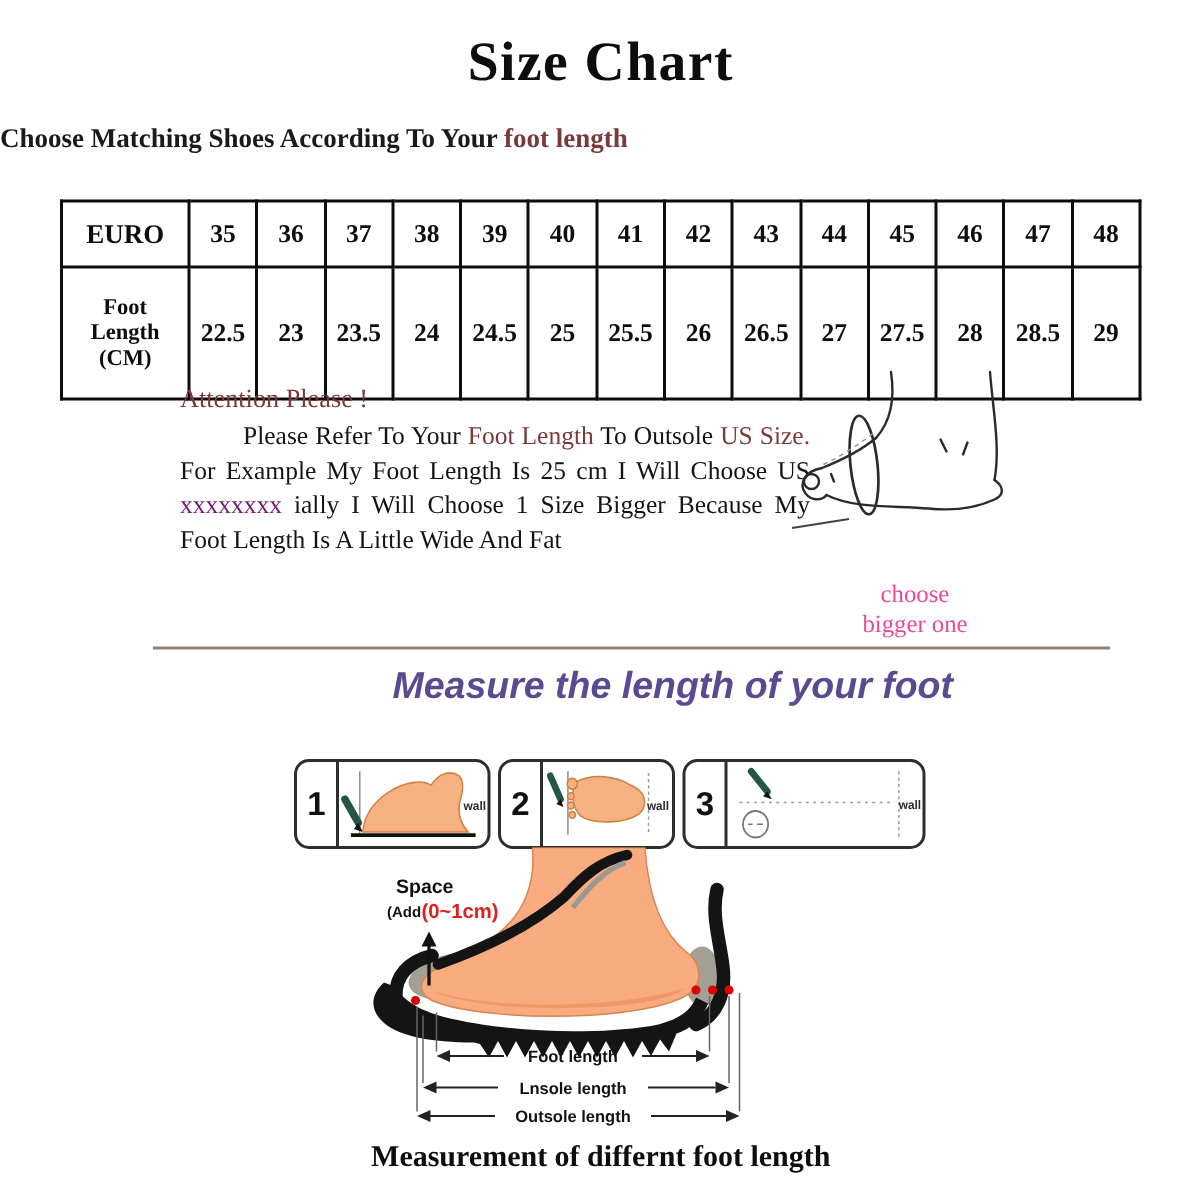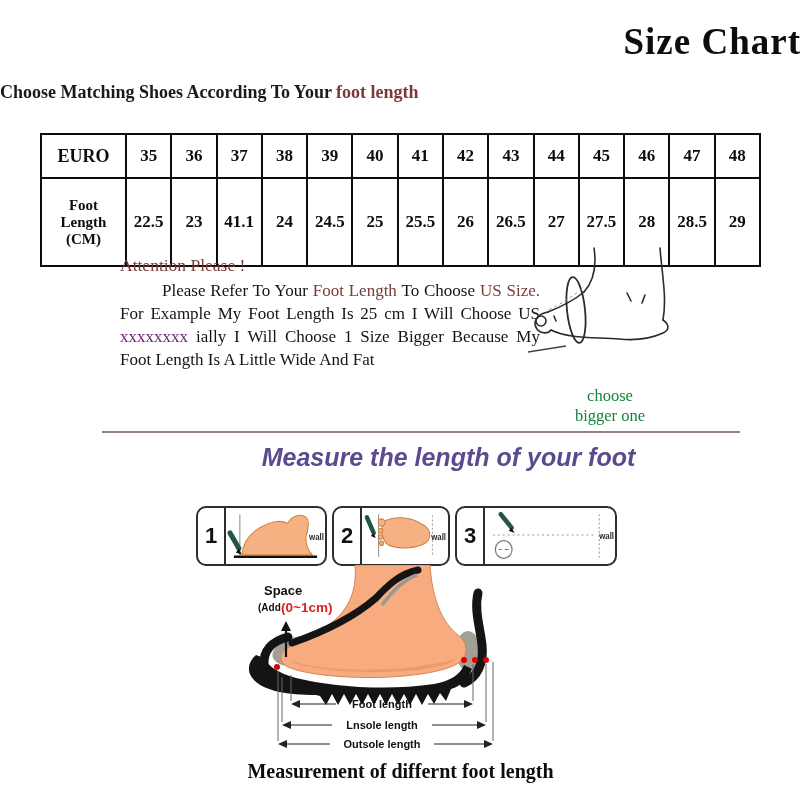--- a/index.html
+++ b/index.html
@@ -1,40 +1,40 @@
 <!DOCTYPE html>
 <html><head>
 <meta charset="utf-8">
 <style>
   html,body{margin:0;padding:0;background:#fff;}
   .page{position:relative;width:801px;height:800px;background:#ffffff;
         font-family:"Liberation Serif",serif;overflow:hidden;color:#111;}
 
-  .title{position:absolute;top:20px;left:0;width:100%;text-align:right;
+  .title{position:absolute;top:20px;left:0;width:100%;text-align:center;
          font-weight:bold;font-size:37px;letter-spacing:1px;color:#0d0d0d;}
   .subtitle{position:absolute;top:82px;left:0;width:100%;
             font-weight:bold;font-size:18px;color:#1a1a1a;}
   .maroon{color:#7b3a3a;}
   .softred{color:#701a75;}
 
   .size-table{position:absolute;top:133px;left:40px;width:721px;border-collapse:collapse;
               table-layout:fixed;text-align:center;font-weight:bold;color:#0d0d0d;}
   .size-table td{border:2px solid #0d0d0d;font-size:17px;padding:0;overflow:hidden;}
   .size-table tr.r1 td{height:42px;margin-top:20px;}
   .size-table tr.r2 td{height:54px;}
   .size-table td.rowlbl{font-size:18px;}
   .size-table td.footlbl{font-size:15px;line-height:17px;padding:16px 12px;}
 
   .attention{position:absolute;left:120px;top:255px;width:420px;font-size:17px;color:#141414;}
   .att-head{font-size:17.5px;margin:0 0 3px 0;}
   .att-body{margin:0;text-align:justify;text-indent:42px;line-height:23px;}
 
   .sketch-svg{position:absolute;left:524px;top:246px;}
   .choose-note{position:absolute;left:540px;top:386px;width:140px;text-align:center;
-               font-size:16.5px;line-height:20px;color:#15803d;}
+               font-size:16.5px;line-height:20px;color:#ec4899;}
 
   .divider{position:absolute;left:102px;top:431px;width:638px;height:2px;background:#94837c;}
 
   .measure-heading{position:absolute;top:443px;left:0;width:100%;text-align:center;
                    font-family:"Liberation Sans",sans-serif;font-style:italic;font-weight:bold;
                    font-size:25px;color:#5b4a8f;margin-left:48px;}
 
   .panel{position:absolute;top:506px;height:60px;border:2.5px solid #2e2e2e;border-radius:10px;
          background:#fff;display:flex;align-items:stretch;box-sizing:border-box;}
   .panel-num{width:26px;display:flex;align-items:center;justify-content:center;
@@ -80,39 +80,39 @@
         <td>44</td>
         <td>45</td>
         <td>46</td>
         <td>47</td>
         <td>48</td>
       </tr>
       <tr class="r2">
         <td class="rowlbl footlbl">Foot Length (CM)</td>
         <td>22.5</td>
         <td>23</td>
-        <td>41.1</td>
+        <td>23.5</td>
         <td>24</td>
         <td>24.5</td>
         <td>25</td>
         <td>25.5</td>
         <td>26</td>
         <td>26.5</td>
         <td>27</td>
         <td>27.5</td>
         <td>28</td>
         <td>28.5</td>
         <td>29</td>
       </tr>
     </tbody>
   </table>
 
   <div class="attention">
     <div class="att-head maroon">Attention Please !</div>
-    <p class="att-body"><span>Please Refer To Your </span><span class="maroon">Foot Length</span><span> To Choose </span><span class="maroon">US Size.</span><span> For Example My Foot Length Is 25 cm I Will Choose US </span><span class="softred">xxxxxxxx</span><span> ially I Will Choose 1 Size Bigger Because My Foot Length Is A Little Wide And Fat</span></p>
+    <p class="att-body"><span>Please Refer To Your </span><span class="maroon">Foot Length</span><span> To Outsole </span><span class="maroon">US Size.</span><span> For Example My Foot Length Is 25 cm I Will Choose US </span><span class="softred">xxxxxxxx</span><span> ially I Will Choose 1 Size Bigger Because My Foot Length Is A Little Wide And Fat</span></p>
   </div>
 
   <svg class="sketch-svg" width="180" height="132" viewBox="0 0 180 132">
     <g fill="none" stroke="#2b2b2b" stroke-width="1.6" stroke-linecap="round">
       <path d="M70,2 C73,22 69,36 60,46"></path>
       <path d="M136,2 C138,28 143,52 139,74"></path>
       <path d="M60,46 C48,56 34,62 24,66"></path>
       <path d="M24,66 C13,68 8,76 13,83 C17,88 24,88 27,84"></path>
       <circle cx="17" cy="75" r="5"></circle>
       <path d="M30,70 l2,5"></path>

